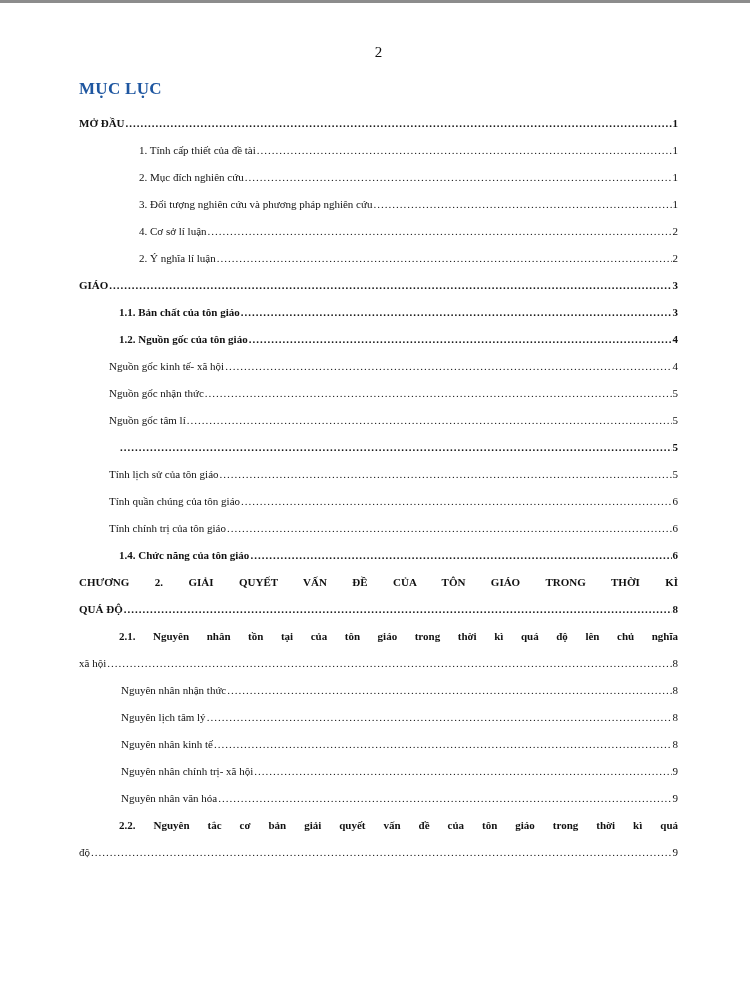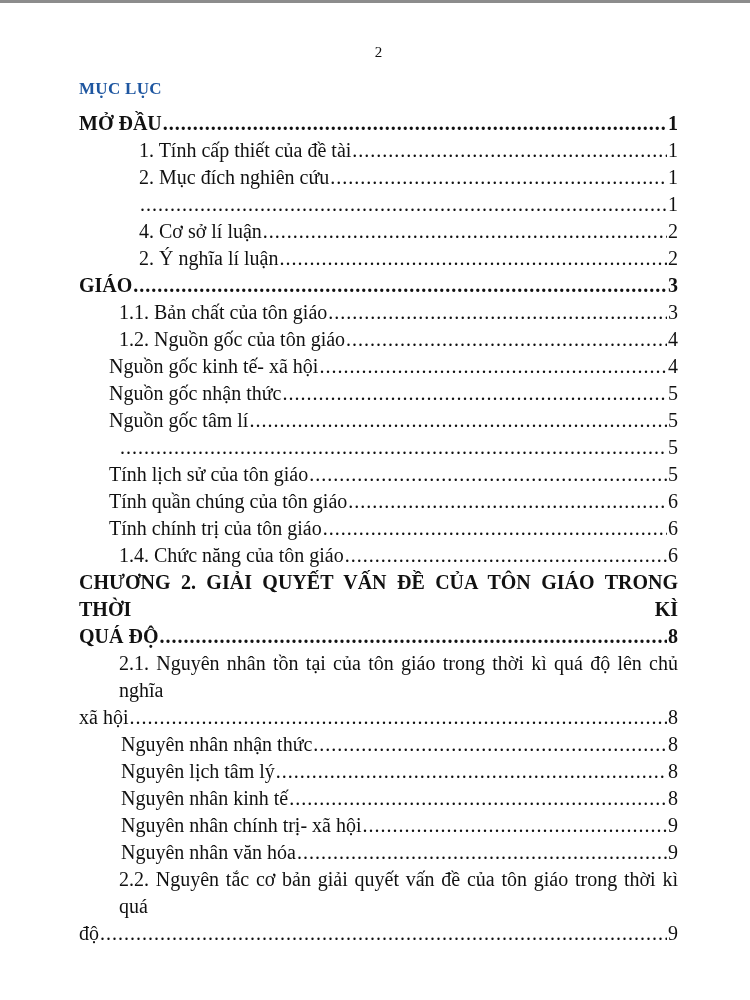--- a/index.html
+++ b/index.html
@@ -37,27 +37,27 @@
     font-weight: 700;
     letter-spacing: 0.3px;
     margin-top: 15px;
     margin-bottom: 9px;
     line-height: 24px;
   }
   .toc { }
   .row {
     display: flex;
     align-items: baseline;
-    font-size: 20px;
+    font-size: 11px;
     line-height: 27px;
   }
   .row .t { white-space: pre; }
   .row.h1 { font-weight: 700; }
   .row.l2  { padding-left: 60px; }
-  .row.l2b { padding-left: 40px; }
+  .row.l2b { padding-left: 40px; font-weight: bold; }
   .row.l3  { padding-left: 30px; align-items: center; }
   .row.l3b { padding-left: 42px; }
   
   .row.just {
     display: block;
     text-align: justify;
     text-align-last: justify;
   }
   .row.just .t { white-space: normal; }
   .row.just.l2b { padding-left: 40px; }
@@ -91,20 +91,21 @@
           <span class="t">1. Tính cấp thiết của đề tài</span>
           <span class="dots"></span>
           <span class="pg">1</span>
         </div>
         <div class="row l2">
           <span class="t">2. Mục đích nghiên cứu</span>
           <span class="dots"></span>
           <span class="pg">1</span>
         </div>
         <div class="row l2">
+          <span class="t">3. Đối tượng nghiên cứu và phương pháp nghiên cứu</span>
           <span class="dots"></span>
           <span class="pg">1</span>
         </div>
         <div class="row l2">
           <span class="t">4. Cơ sở lí luận</span>
           <span class="dots"></span>
           <span class="pg">2</span>
         </div>
         <div class="row l2">
           <span class="t">2. Ý nghĩa lí luận</span>

